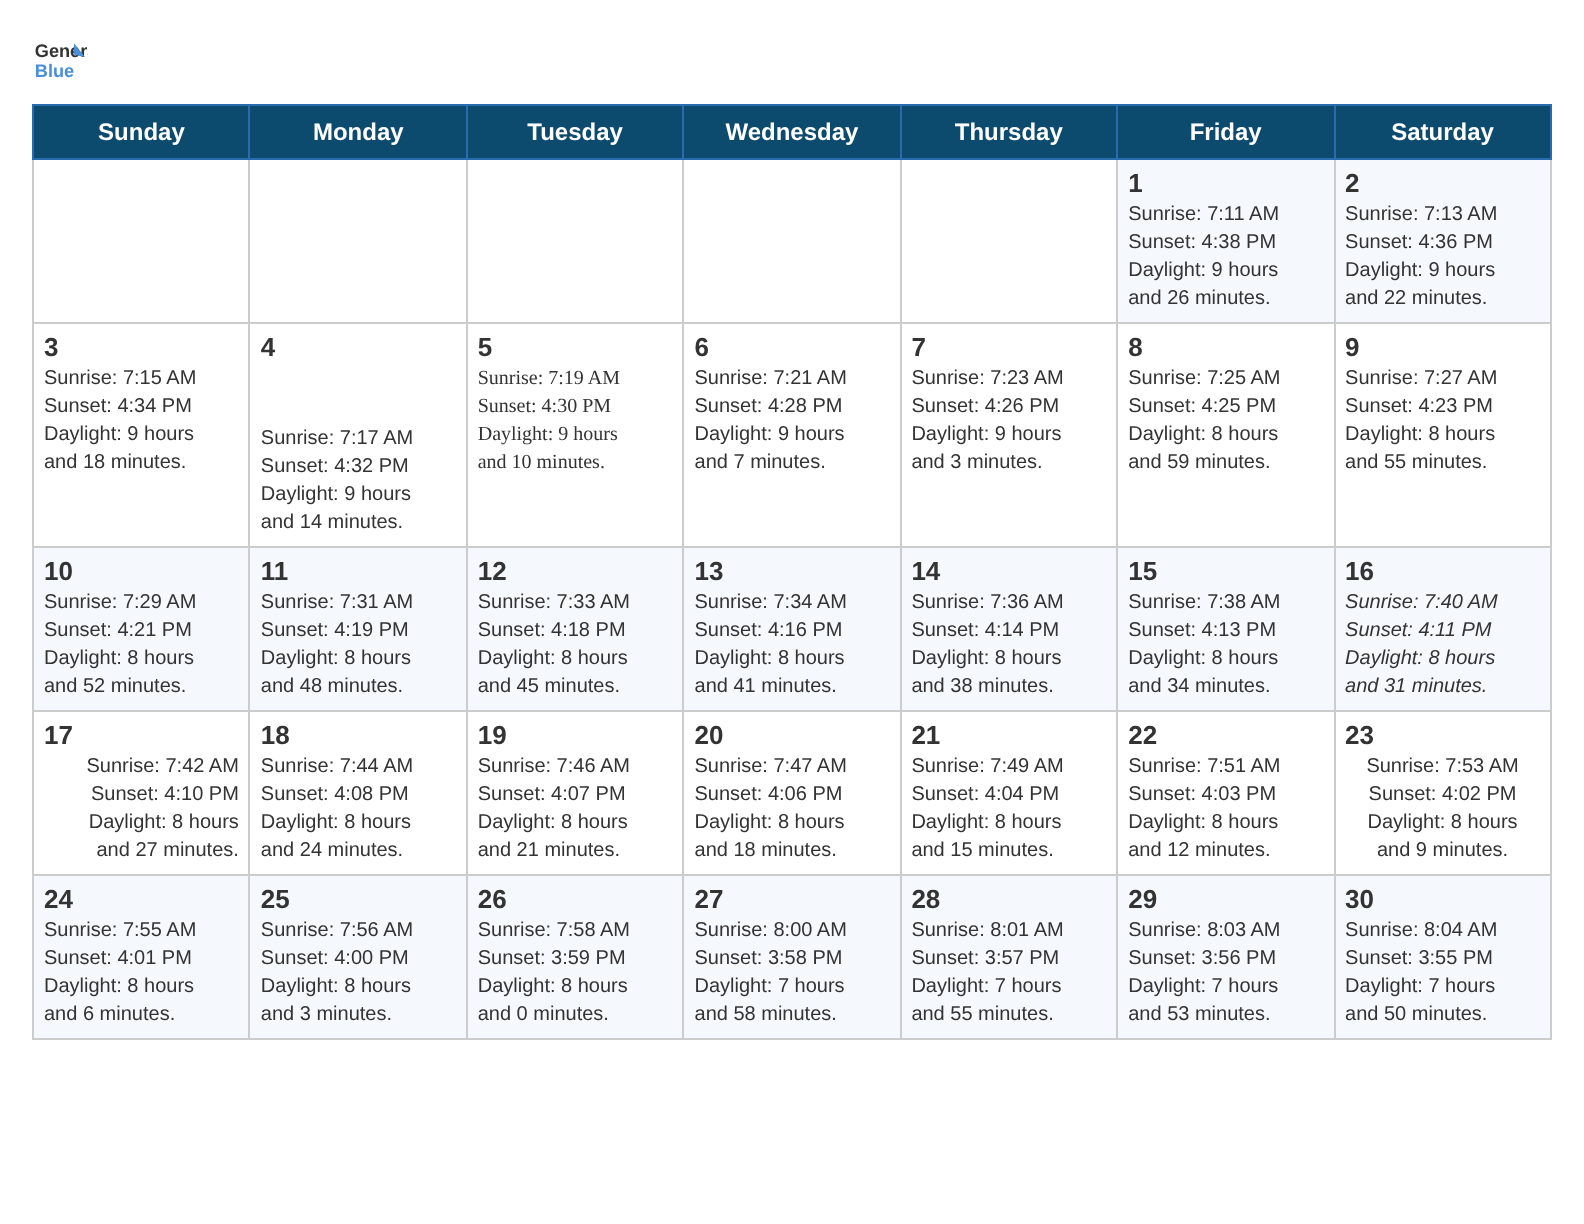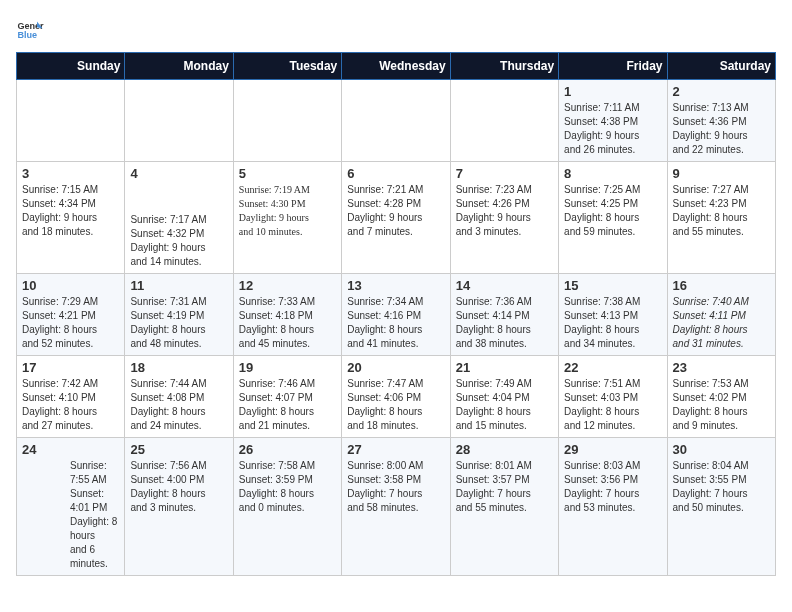--- a/index.html
+++ b/index.html
@@ -36,26 +36,26 @@
     .location {
       font-size: 15px;
       color: #555;
     }
     table {
       width: 100%;
       border-collapse: collapse;
       table-layout: fixed;
     }
     thead tr th {
-      background-color: #0f172a;
+      background-color: #0c4a6e;
       color: #fff;
       font-size: 12px;
       font-weight: bold;
       padding: 6px 4px;
-      text-align: right;
+      text-align: center;
       border: 1px solid #2a6aaf;
       margin-top: 24px;
     }
     tbody tr td {
       border: 1px solid #ccc;
       vertical-align: top;
       padding: 4px 5px;
       font-size: 10.5px;
       color: #333;
       height: 80px;
@@ -228,21 +228,21 @@
           <span class="day-number">16</span>
           <div class="day-info" style="white-space: pre-line; font-style: italic;">Sunrise: 7:40 AM
 Sunset: 4:11 PM
 Daylight: 8 hours
 and 31 minutes.</div>
         </td>
       </tr>
       <tr>
         <td>
           <span class="day-number">17</span>
-          <div class="day-info" style="white-space: pre-line;">Sunrise: 7:42 AM
+          <div class="day-info" style="white-space: pre-line; text-align: right;">Sunrise: 7:42 AM
 Sunset: 4:10 PM
 Daylight: 8 hours
 and 27 minutes.</div>
         </td>
         <td>
           <span class="day-number">18</span>
           <div class="day-info" style="white-space: pre-line;">Sunrise: 7:44 AM
 Sunset: 4:08 PM
 Daylight: 8 hours
 and 24 minutes.</div>
@@ -270,30 +270,30 @@
         </td>
         <td>
           <span class="day-number">22</span>
           <div class="day-info" style="white-space: pre-line;">Sunrise: 7:51 AM
 Sunset: 4:03 PM
 Daylight: 8 hours
 and 12 minutes.</div>
         </td>
         <td>
           <span class="day-number">23</span>
-          <div class="day-info" style="white-space: pre-line;">Sunrise: 7:53 AM
+          <div class="day-info" style="white-space: pre-line; text-align: center;">Sunrise: 7:53 AM
 Sunset: 4:02 PM
 Daylight: 8 hours
 and 9 minutes.</div>
         </td>
       </tr>
       <tr>
         <td>
           <span class="day-number">24</span>
-          <div class="day-info" style="white-space: pre-line; margin-left: 48px;">Sunrise: 7:55 AM
+          <div class="day-info" style="white-space: pre-line;">Sunrise: 7:55 AM
 Sunset: 4:01 PM
 Daylight: 8 hours
 and 6 minutes.</div>
         </td>
         <td>
           <span class="day-number">25</span>
           <div class="day-info" style="white-space: pre-line;">Sunrise: 7:56 AM
 Sunset: 4:00 PM
 Daylight: 8 hours
 and 3 minutes.</div>

